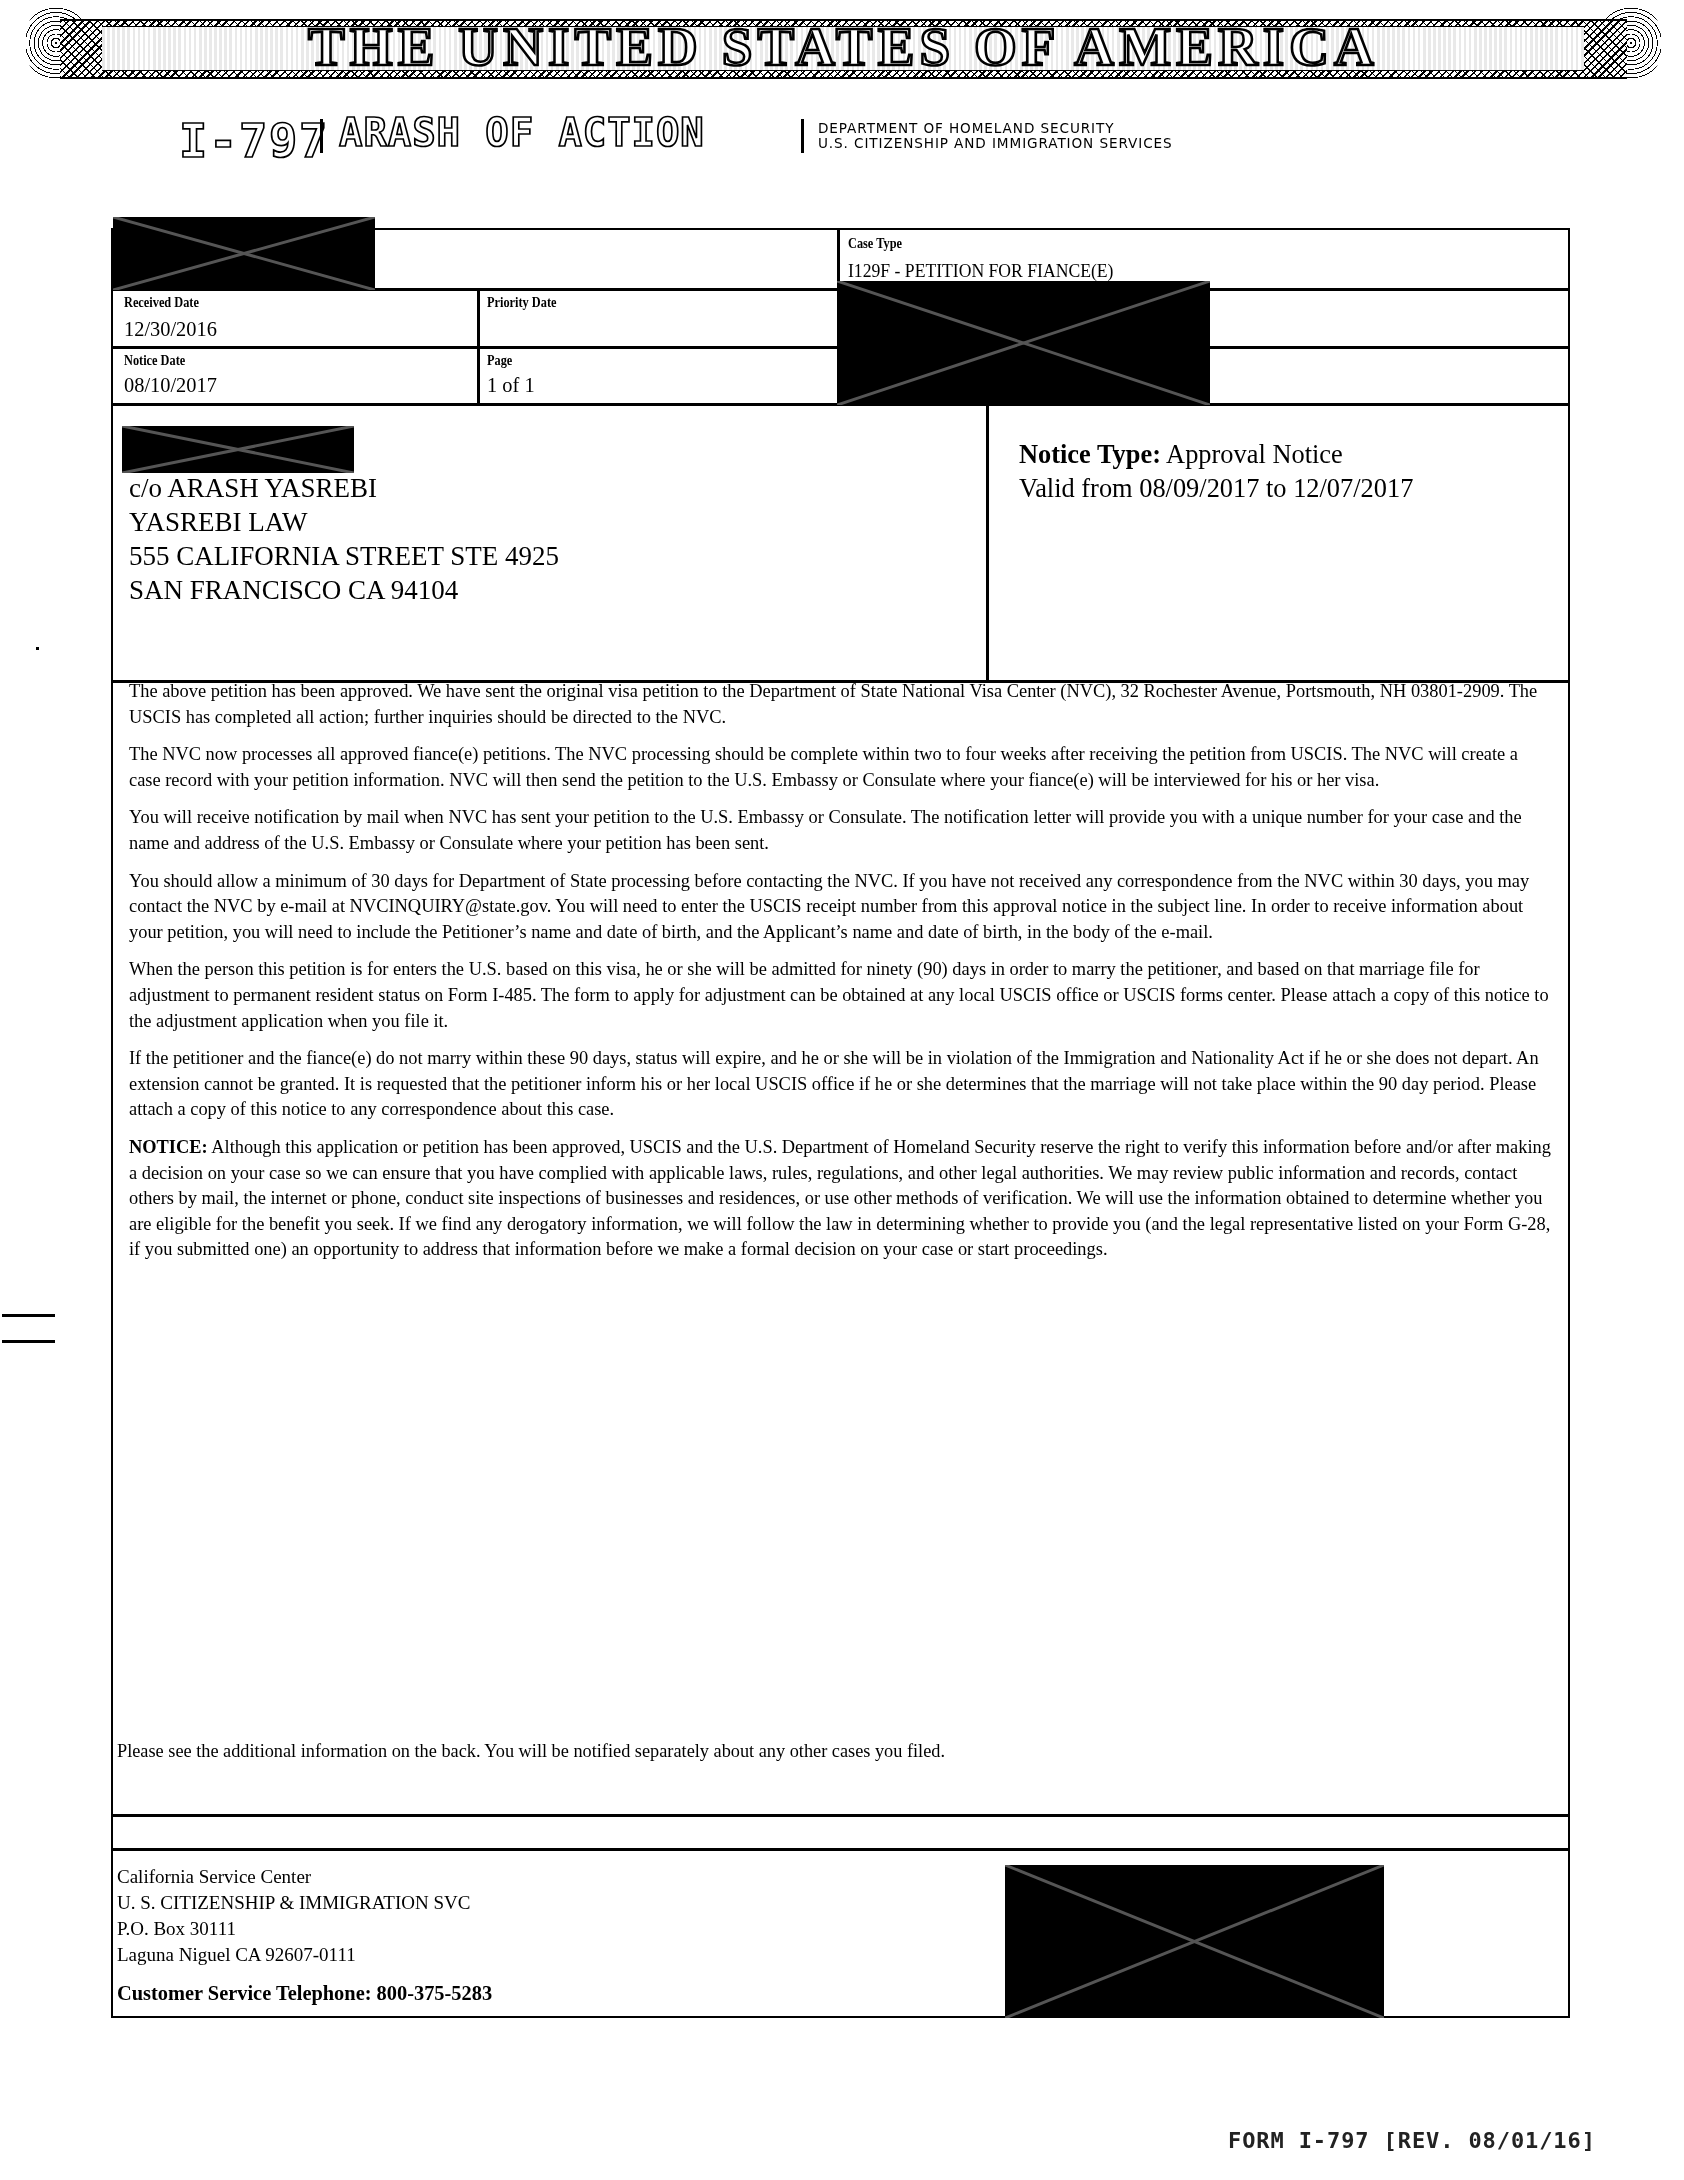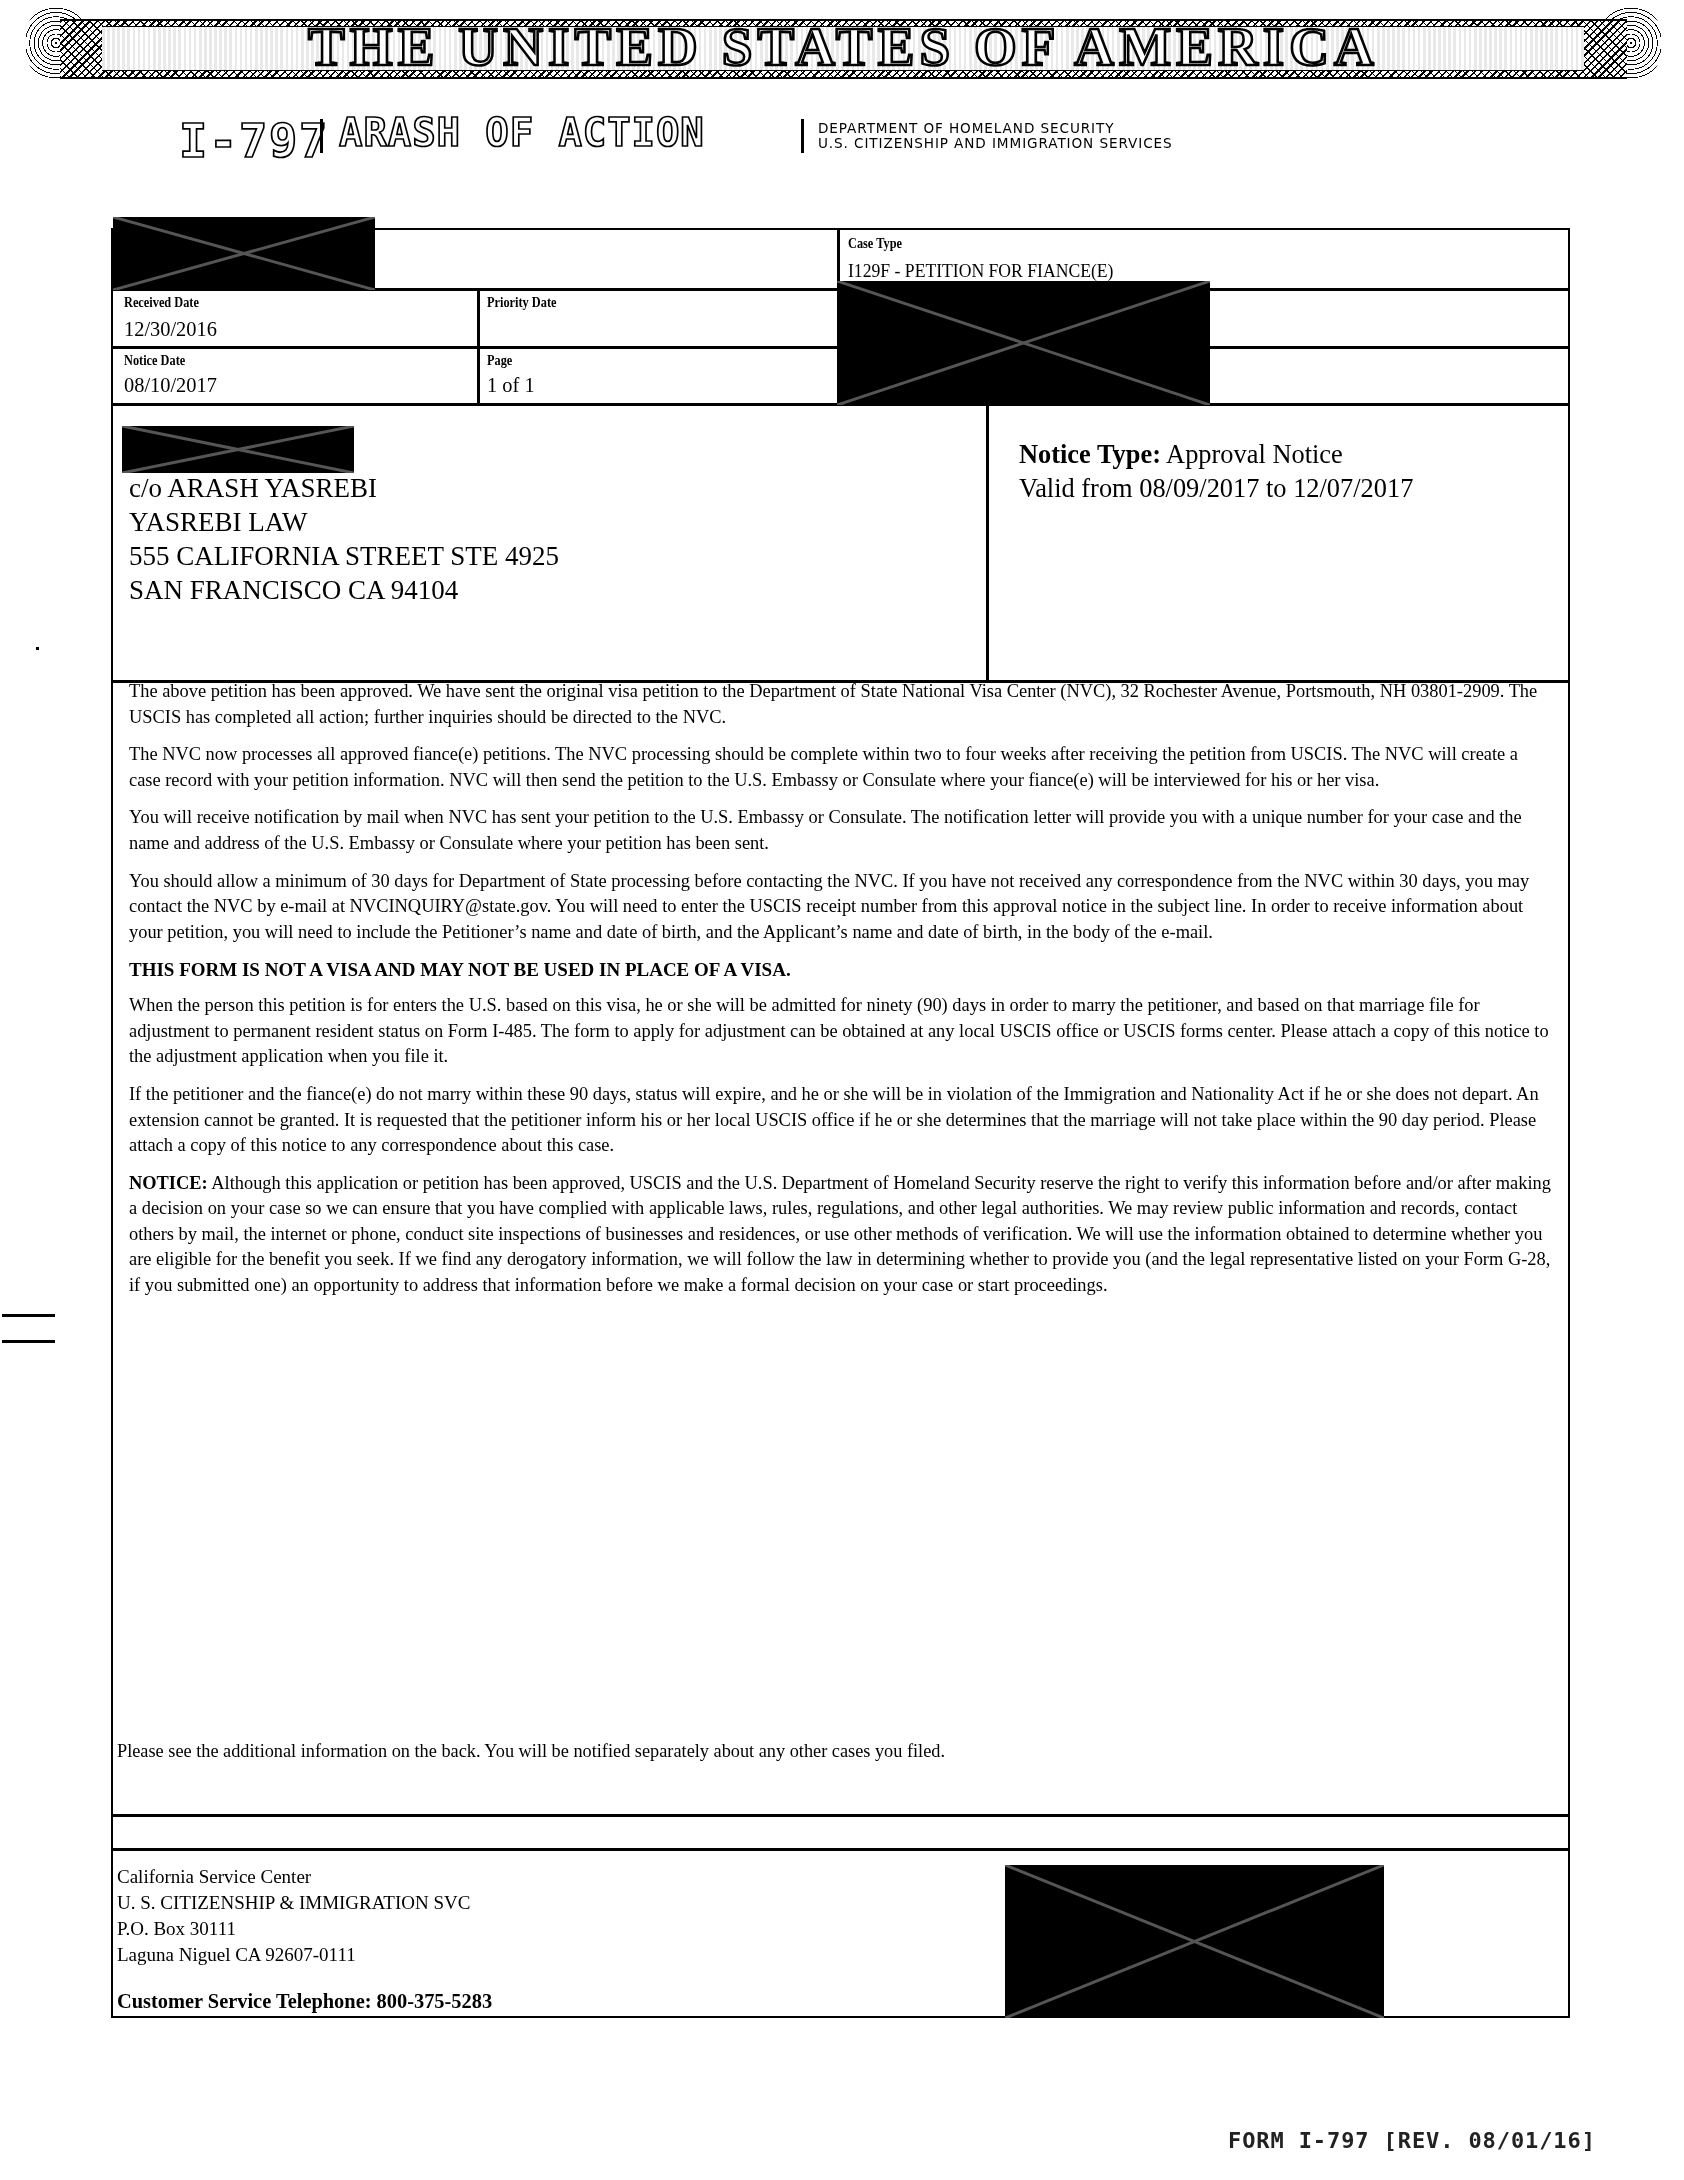--- a/index.html
+++ b/index.html
@@ -35,21 +35,21 @@
 
   .addr { font-size:27px; line-height:34px; white-space:nowrap; }
   .notice-type { font-size:26.4px; line-height:34px; white-space:nowrap; }
 
   .body-text { left:129px; width:1423px; font-size:18.4px; line-height:25.6px; text-align:left; }
   .body-text p { margin:0 0 12px 0; }
   .body-text .caps { font-weight:bold; font-size:19px; margin:0 0 10.2px 0; }
 
   .footer-note { left:117px; top:1739px; font-size:18.3px; line-height:24px; white-space:nowrap; }
   .svc { left:117px; top:1864px; font-size:19px; line-height:26px; white-space:nowrap; }
-  .svc .phone { font-weight:bold; font-size:20.4px; margin-top:20px; display:block; }
+  .svc .phone { font-weight:bold; font-size:20.4px; margin-top:12px; display:block; }
 
   .form-rev { left:1228px; top:2128px; font-family:"DejaVu Sans Mono","Liberation Mono",monospace; font-weight:bold; font-size:22px; letter-spacing:0.9px; white-space:nowrap; color:#222; }
 
   .margin-mark { height:2.6px; background:#000; }
   .speck { width:2.6px; height:2.6px; background:#000; }
 </style>
 </head>
 <body>
 
 <div class="abs banner">
@@ -123,21 +123,20 @@
 <div class="abs notice-type" style="left:1019px; top:437px;">
   <div><b>Notice Type:</b> <span>Approval Notice</span></div>
   <div>Valid from 08/09/2017 to 12/07/2017</div>
 </div>
 
 <div class="abs body-text" style="top:679px;">
   <p>The above petition has been approved. We have sent the original visa petition to the Department of State National Visa Center (NVC), 32 Rochester Avenue, Portsmouth, NH 03801-2909. The USCIS has completed all action; further inquiries should be directed to the NVC.</p>
   <p>The NVC now processes all approved fiance(e) petitions. The NVC processing should be complete within two to four weeks after receiving the petition from USCIS. The NVC will create a case record with your petition information. NVC will then send the petition to the U.S. Embassy or Consulate where your fiance(e) will be interviewed for his or her visa.</p>
   <p>You will receive notification by mail when NVC has sent your petition to the U.S. Embassy or Consulate. The notification letter will provide you with a unique number for your case and the name and address of the U.S. Embassy or Consulate where your petition has been sent.</p>
   <p>You should allow a minimum of 30 days for Department of State processing before contacting the NVC. If you have not received any correspondence from the NVC within 30 days, you may contact the NVC by e-mail at NVCINQUIRY@state.gov. You will need to enter the USCIS receipt number from this approval notice in the subject line. In order to receive information about your petition, you will need to include the Petitioner’s name and date of birth, and the Applicant’s name and date of birth, in the body of the e-mail.</p>
-  <p class="caps">THIS FORM IS NOT A VISA AND MAY NOT BE USED IN PLACE OF A VISA.</p>
   <p>When the person this petition is for enters the U.S. based on this visa, he or she will be admitted for ninety (90) days in order to marry the petitioner, and based on that marriage file for adjustment to permanent resident status on Form I-485. The form to apply for adjustment can be obtained at any local USCIS office or USCIS forms center. Please attach a copy of this notice to the adjustment application when you file it.</p>
   <p>If the petitioner and the fiance(e) do not marry within these 90 days, status will expire, and he or she will be in violation of the Immigration and Nationality Act if he or she does not depart. An extension cannot be granted. It is requested that the petitioner inform his or her local USCIS office if he or she determines that the marriage will not take place within the 90 day period. Please attach a copy of this notice to any correspondence about this case.</p>
   <p><b>NOTICE:</b> <span>Although this application or petition has been approved, USCIS and the U.S. Department of Homeland Security reserve the right to verify this information before and/or after making a decision on your case so we can ensure that you have complied with applicable laws, rules, regulations, and other legal authorities. We may review public information and records, contact others by mail, the internet or phone, conduct site inspections of businesses and residences, or use other methods of verification. We will use the information obtained to determine whether you are eligible for the benefit you seek. If we find any derogatory information, we will follow the law in determining whether to provide you (and the legal representative listed on your Form G-28, if you submitted one) an opportunity to address that information before we make a formal decision on your case or start proceedings.</span></p>
 </div>
 
 <div class="abs margin-mark" style="left:1.7px; top:1314px; width:53px;"></div>
 <div class="abs margin-mark" style="left:1.7px; top:1340px; width:53px;"></div>
 <div class="abs speck" style="left:36px; top:647px;"></div>
 
 <div class="abs hline" style="left:113px; top:1814px; width:1457px;"></div>

